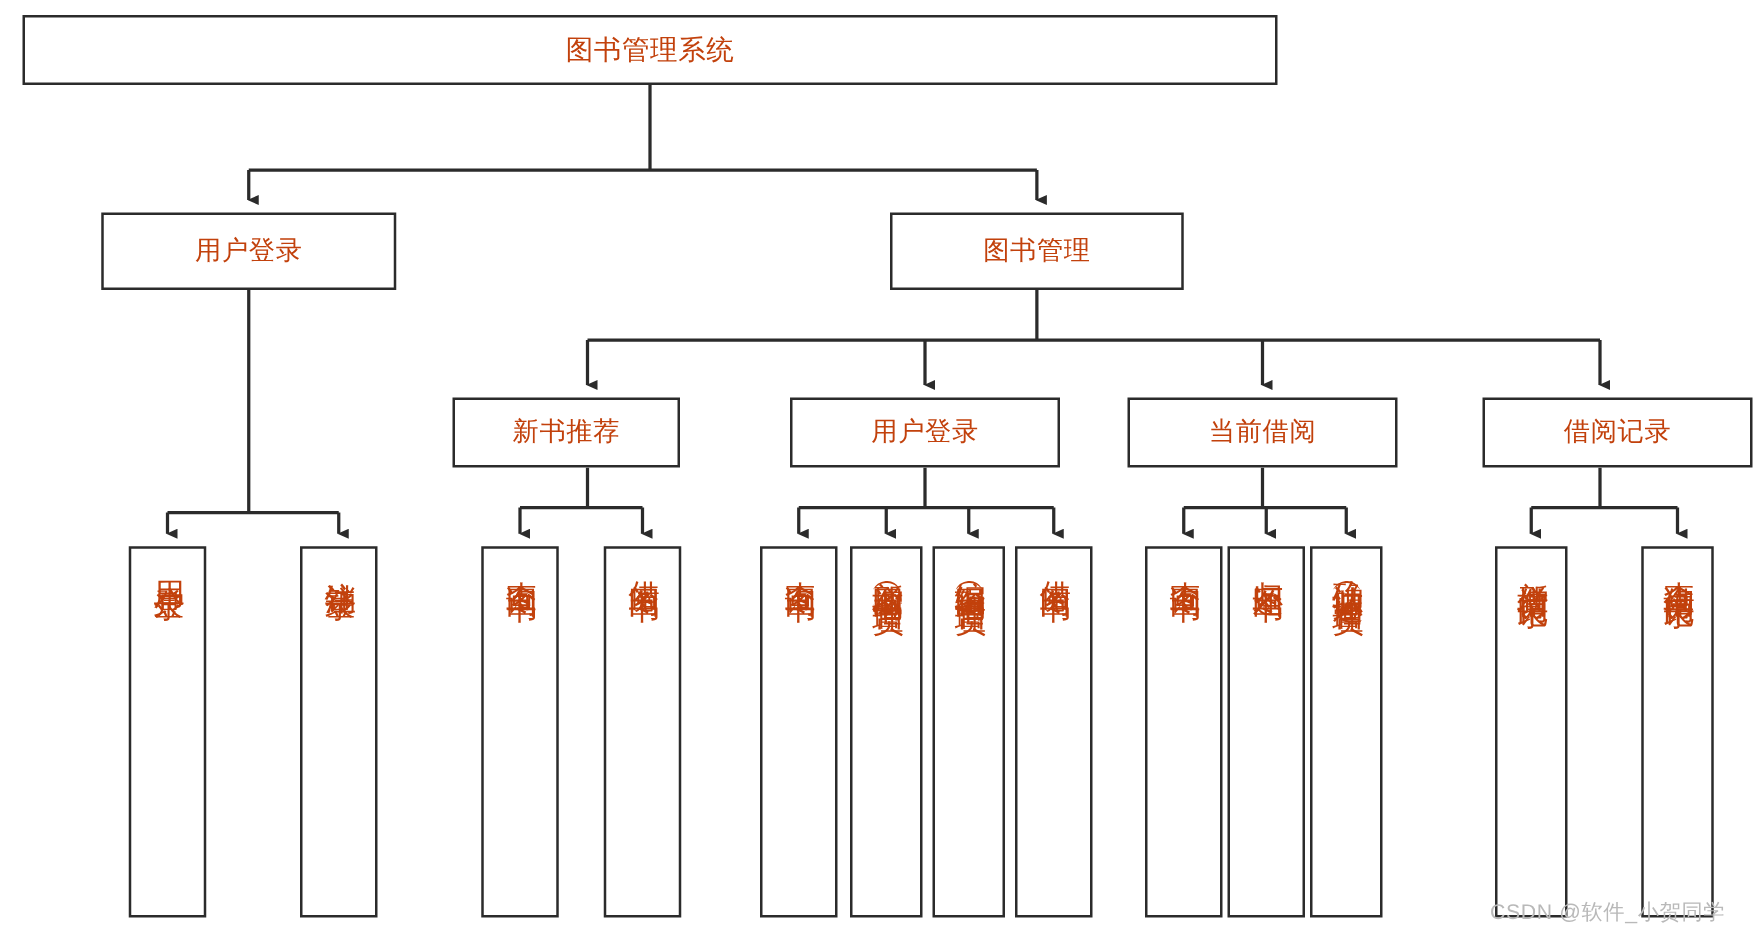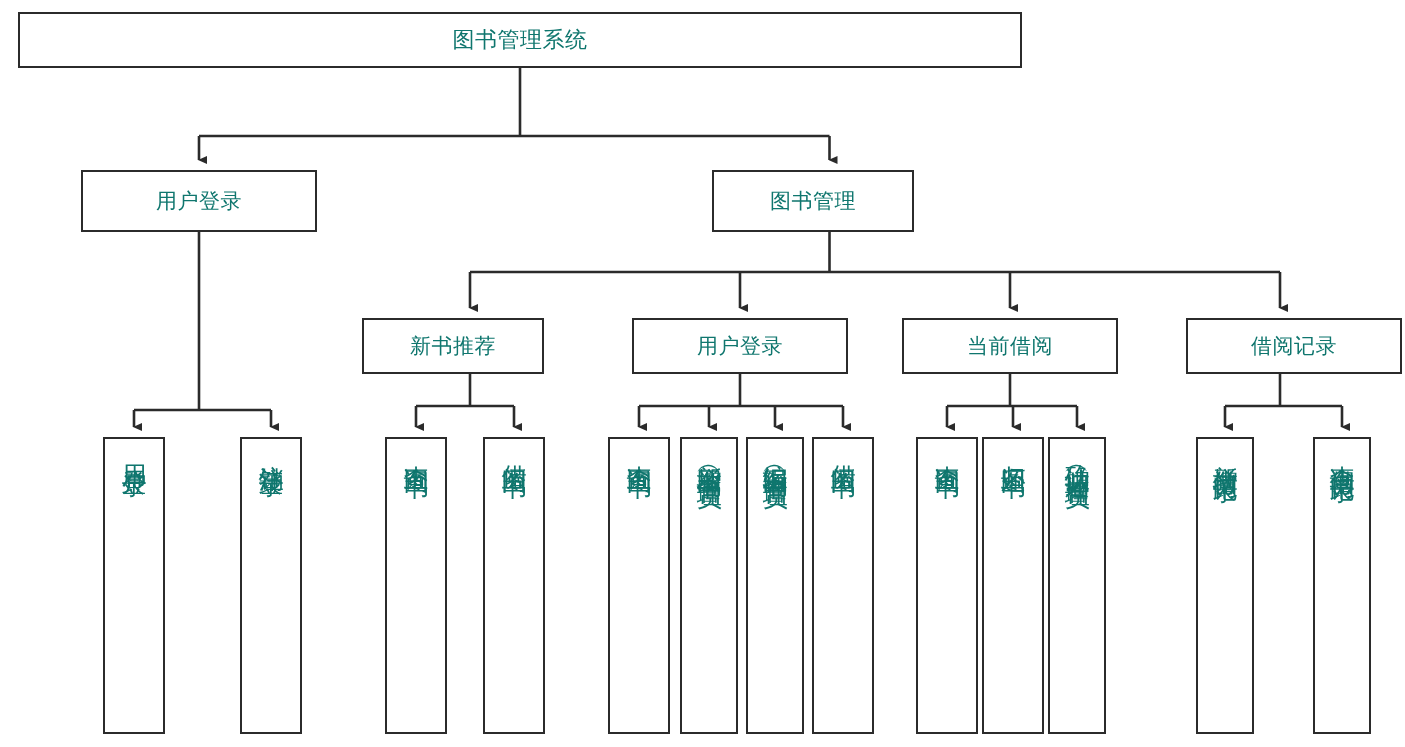--- a/index.html
+++ b/index.html
@@ -30,21 +30,21 @@
     position: absolute;
     box-sizing: border-box;
     background: #ffffff;
     border: 2px solid #2b2b2b;
     display: flex;
     align-items: center;
     justify-content: center;
     overflow: hidden;
   }
   .node-label {
-    color: #0f766e;
+    color: #c2410c;
     text-align: left;
     line-height: 1.18;
     letter-spacing: 0.5px;
     white-space: nowrap;
   }
   .node-box.horizontal .node-label {
     writing-mode: horizontal-tb;
     font-size: 21px;
   }
   .node-box.vertical {
@@ -119,21 +119,21 @@
       </g>
   </svg>
 
   <div id="nodes-layer">
       <div class="node-box horizontal root" style="left: 18px; top: 12px; width: 1004px; height: 56px;">
         <span class="node-label">图书管理系统</span>
       </div>
       <div class="node-box horizontal" style="left: 81px; top: 170px; width: 236px; height: 62px;">
         <span class="node-label">用户登录</span>
       </div>
-      <div class="node-box horizontal" style="left: 712px; top: 170px; width: 202px; height: 62px;">
+      <div class="node-box horizontal" style="left: 712px; top: 170px; width: 235px; height: 62px;">
         <span class="node-label">图书管理</span>
       </div>
       <div class="node-box horizontal" style="left: 362px; top: 318px; width: 182px; height: 56px;">
         <span class="node-label">新书推荐</span>
       </div>
       <div class="node-box horizontal" style="left: 632px; top: 318px; width: 216px; height: 56px;">
         <span class="node-label">用户登录</span>
       </div>
       <div class="node-box horizontal" style="left: 902px; top: 318px; width: 216px; height: 56px;">
         <span class="node-label">当前借阅</span>
@@ -175,14 +175,15 @@
         <span class="node-label">确认归还（管理员）</span>
       </div>
       <div class="node-box vertical" style="left: 1196px; top: 437px; width: 58px; height: 297px;">
         <span class="node-label">新增借阅记录</span>
       </div>
       <div class="node-box vertical" style="left: 1313px; top: 437px; width: 58px; height: 297px;">
         <span class="node-label">查询借阅记录</span>
       </div>
     </div>
 
+  <div class="watermark" style="left: 1192px; top: 718px;">CSDN @软件_小贺同学</div>
 
 </div>
 
 </body></html>

